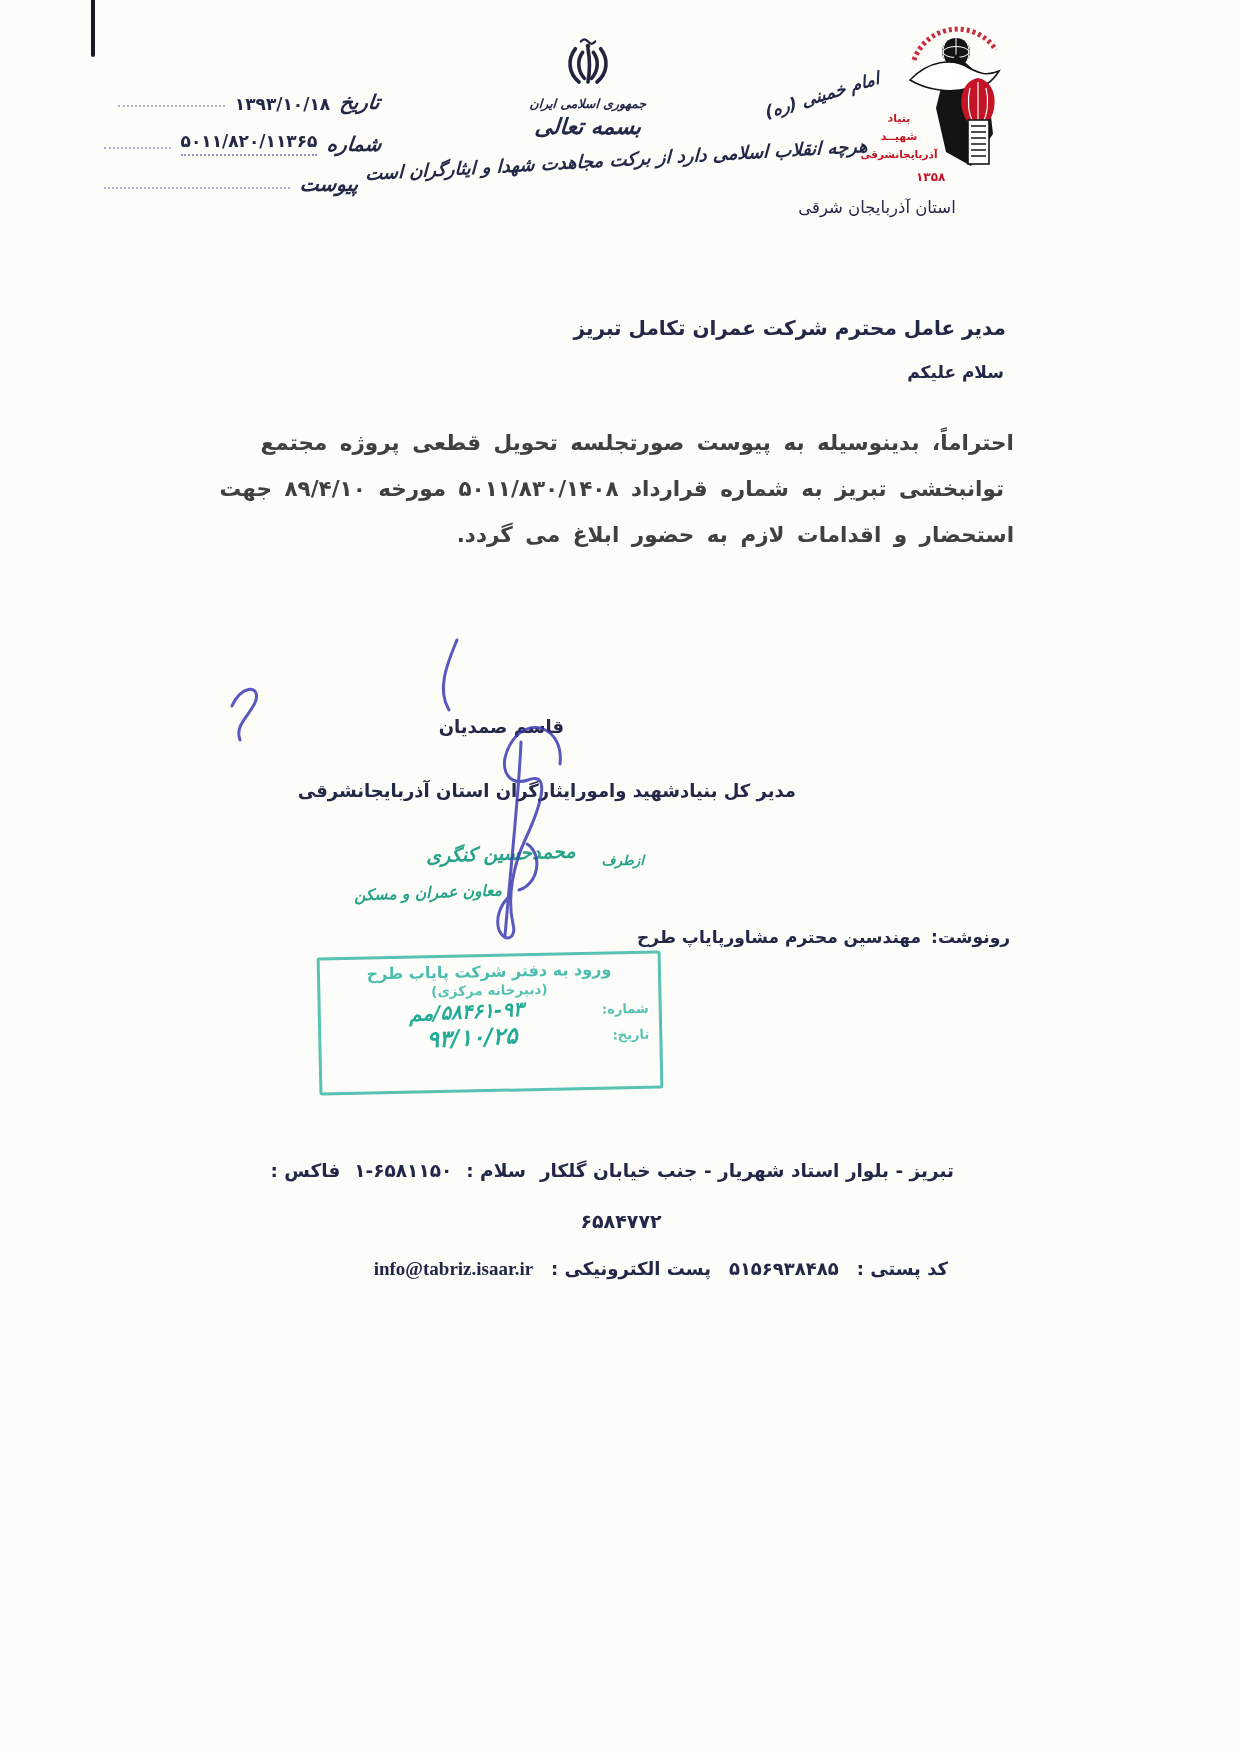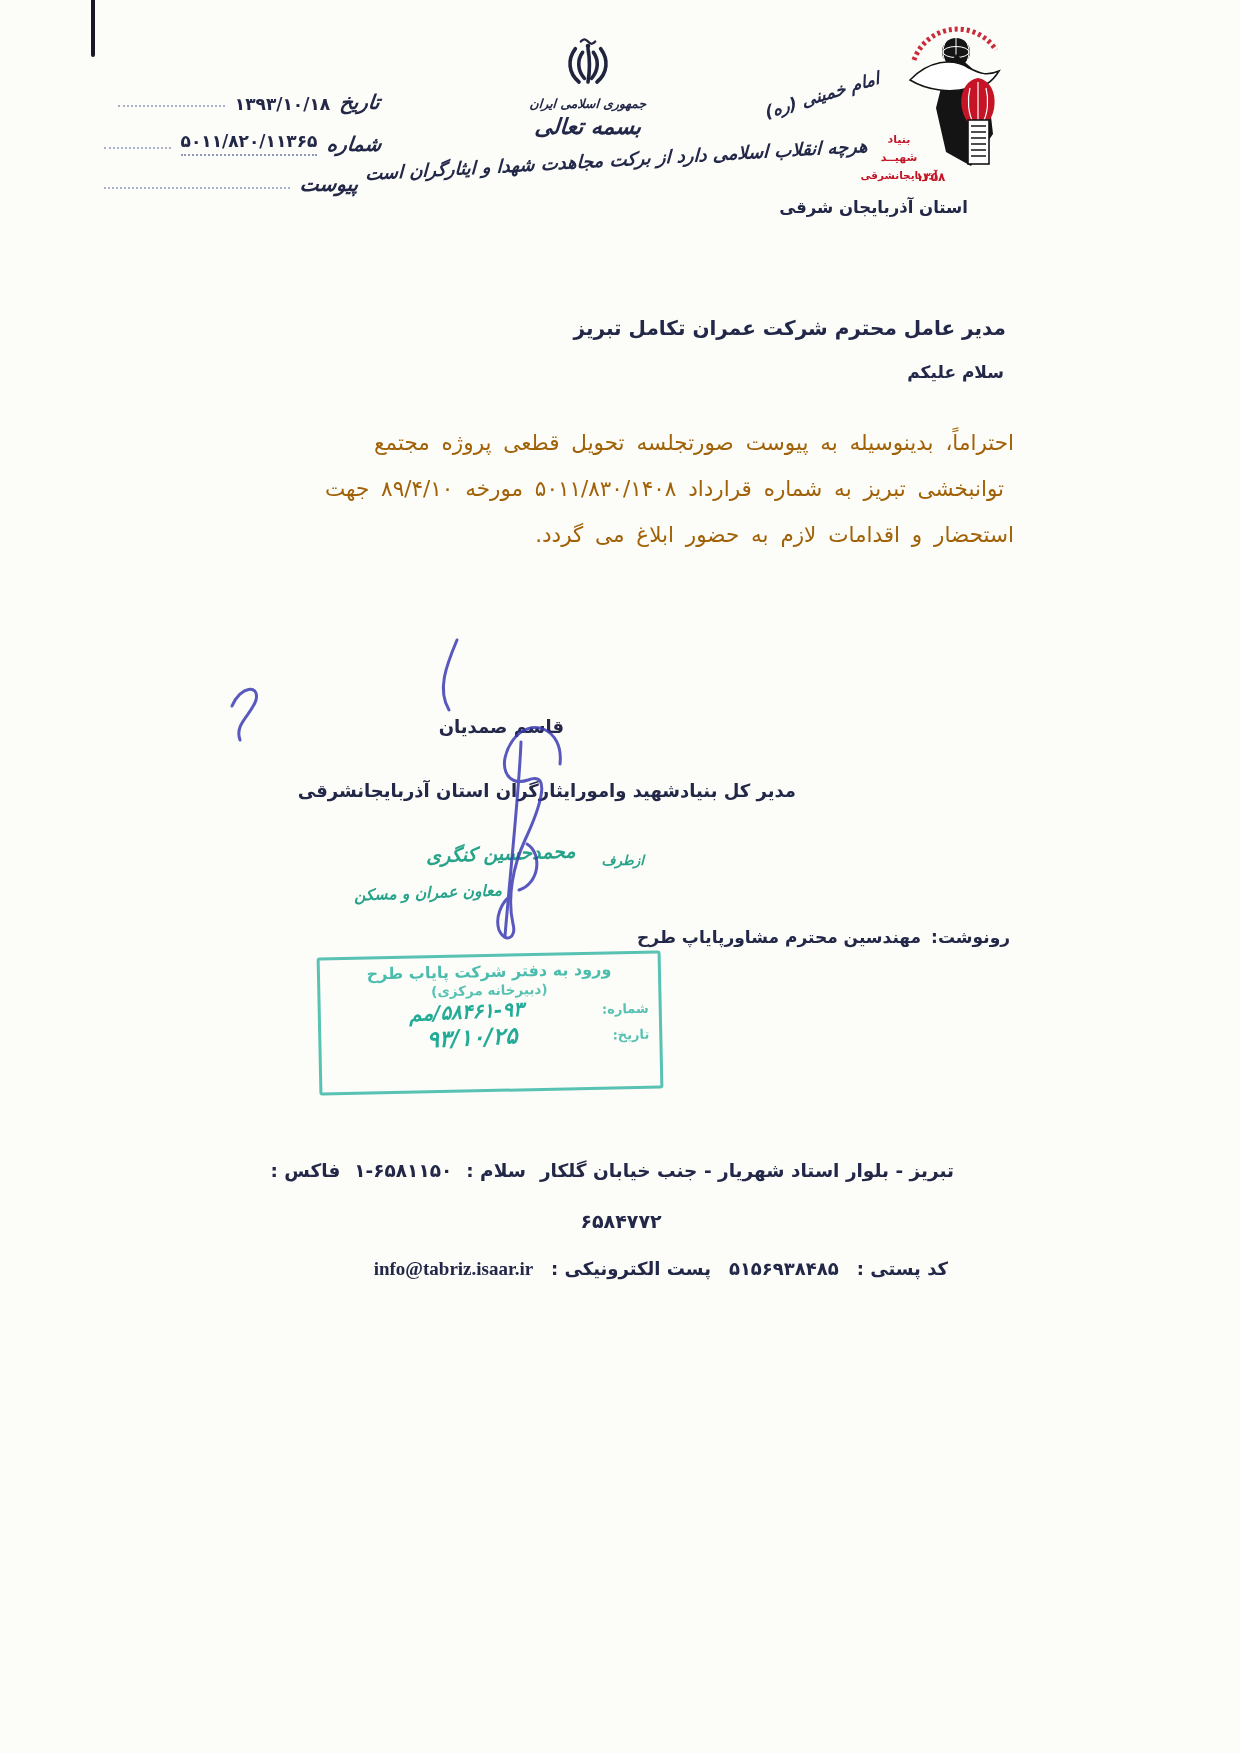--- a/index.html
+++ b/index.html
@@ -22,29 +22,29 @@
   .under-dotted{border-bottom:2px dotted #8f98b8;padding-bottom:3px;}
   
   .emblem-svg{left:561px;top:36px;width:54px;height:56px;}
   .emblem-caption{left:515px;top:96px;width:146px;text-align:center;font-size:12.5px;font-weight:700;font-style:italic;transform:skewX(-4deg);white-space:nowrap;}
   .basmala{left:516px;top:114px;width:144px;text-align:center;font-size:22px;font-weight:700;font-style:italic;transform:skewX(-4deg);white-space:nowrap;}
   .imam-quote{left:400px;top:148px;width:468px;text-align:center;font-size:18px;font-weight:700;font-style:italic;transform:rotate(-3.2deg) skewX(-5deg);white-space:nowrap;}
   .imam-attrib{left:742px;top:88px;width:140px;font-size:17px;font-weight:700;font-style:italic;transform:rotate(-17deg) skewX(-6deg);white-space:nowrap;}
   
   .logo{left:856px;top:16px;width:154px;height:186px;}
   .logo-art{position:absolute;left:38px;top:0;width:116px;height:164px;}
-  .logo-name{position:absolute;left:0;width:86px;text-align:center;color:#c41426;font-weight:700;font-size:11px;letter-spacing:.5px;white-space:nowrap;margin-top:21px;}
+  .logo-name{position:absolute;left:0;width:86px;text-align:center;color:#c41426;font-weight:700;font-size:11px;letter-spacing:.5px;white-space:nowrap;}
   .n1{top:96px;} .n2{top:114px;} .n3{top:132px;font-size:10.5px;}
   .logo-year{position:absolute;left:60px;top:154px;color:#c41426;font-size:12px;font-weight:700;}
-  .province{left:786px;top:198px;width:182px;text-align:center;font-size:16.5px;font-weight:700;white-space:nowrap;}
+  .province{left:786px;top:198px;width:182px;text-align:center;font-size:16.5px;font-weight:400;white-space:nowrap;}
   
   .slogan{left:248px;top:272px;width:590px;text-align:center;font-size:20px;font-weight:700;white-space:nowrap;}
   .addressee{right:234px;top:316px;font-size:20px;font-weight:700;white-space:nowrap;}
   .salutation{right:236px;top:362px;font-size:17px;font-weight:700;white-space:nowrap;}
-  .body-line{font-size:21.5px;word-spacing:5px;letter-spacing:.2px;color:#a16207;white-space:nowrap;}
+  .body-line{font-size:21.5px;word-spacing:5px;letter-spacing:.2px;color:#404040;white-space:nowrap;font-weight:bold;}
   .bl1{right:226px;top:430px;} .bl2{right:236px;top:476px;margin-left:24px;} .bl3{right:226px;top:522px;}
   
   .sig-name{right:676px;top:716px;font-size:18px;font-weight:700;white-space:nowrap;}
   .sig-title{right:444px;top:780px;font-size:18px;font-weight:700;white-space:nowrap;}
   .hand-green{color:#27a389;font-style:italic;font-weight:700;white-space:nowrap;}
   .from-label{right:596px;top:852px;font-size:13.5px;}
   .deputy-name{right:664px;top:842px;font-size:19px;transform:rotate(-2deg);}
   .deputy-title{right:738px;top:884px;font-size:15.5px;transform:rotate(-2deg);}
   .sig-svg{left:208px;top:612px;width:400px;height:350px;}
   

